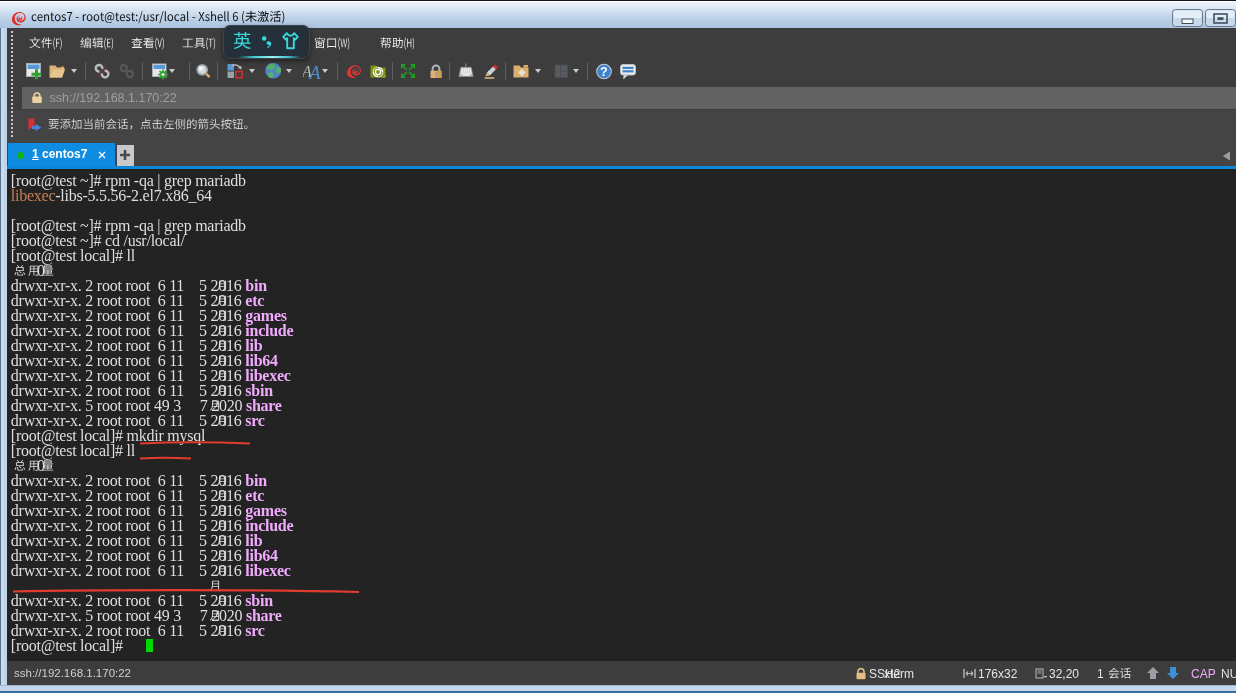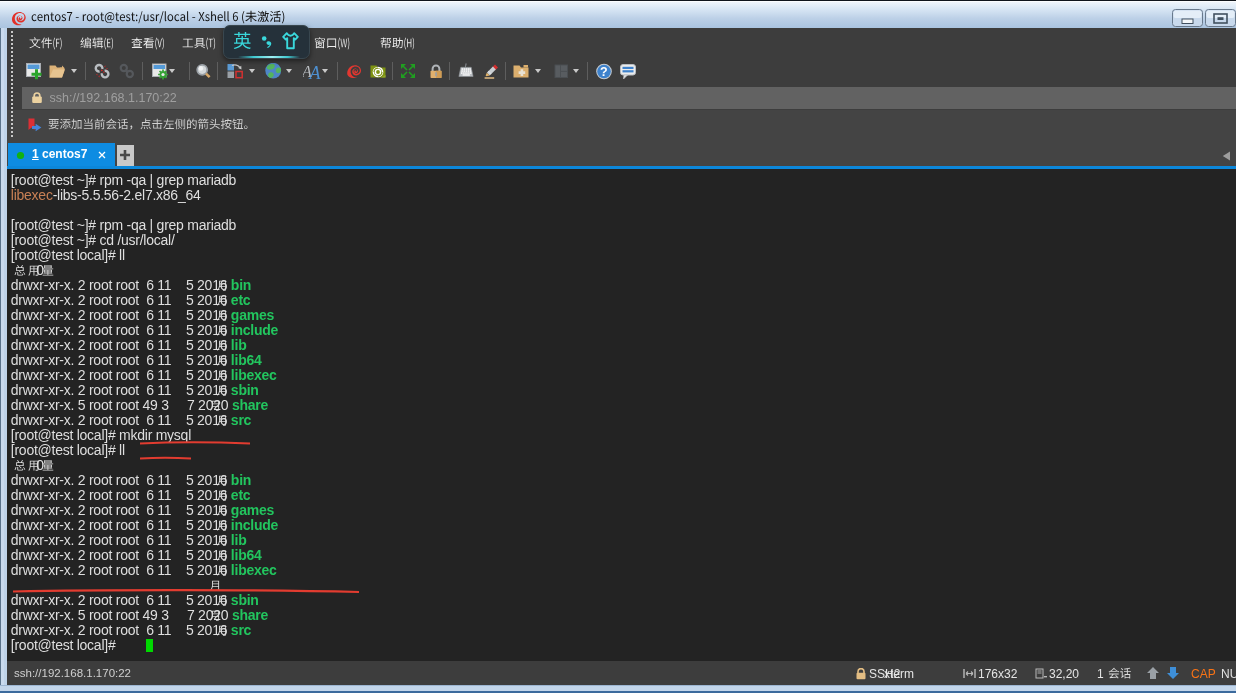--- a/index.html
+++ b/index.html
@@ -11,22 +11,22 @@
 #menubar{left:7px;top:28px;width:1229px;height:28px;background:#3d3d3d}
 #toolbar{left:7px;top:56px;width:1229px;height:30px;background:#3d3d3d}
 #addrrow{left:7px;top:86px;width:1229px;height:24px;background:#3d3d3d}
 #addrbox{left:22px;top:86.5px;width:1214px;height:22.5px;background:#626262}
 #inforow{left:7px;top:110px;width:1229px;height:29px;background:#444}
 #tabrow{left:7px;top:139px;width:1229px;height:27px;background:#444}
 #tabline{left:7px;top:166px;width:1229px;height:2.5px;background:#0c87da}
 #term{left:7px;top:168.5px;width:1229px;height:492.5px;background:#232323}
 #status{left:7px;top:661px;width:1229px;height:24px;background:#3d3d3d}
 #grip{left:11px;top:31px;width:2px;height:108px;background:repeating-linear-gradient(#c9c9c9 0 2px,transparent 2px 4px)}
-.tl{position:absolute;left:10.8px;white-space:pre;font-family:Liberation Sans, sans-serif;font-size:14px;letter-spacing:-0.25px;line-height:15px;color:#dfdfdf}
-.tl b{font-weight:bold;color:#22c55e}
+.tl{position:absolute;left:10.8px;white-space:pre;font-family:Liberation Serif, serif;font-size:16px;letter-spacing:-0.25px;line-height:15px;color:#dfdfdf}
+.tl b{font-weight:bold;color:#f0abfc}
 .tl i{font-style:normal;color:#c88055}
 .sep{position:absolute;top:62px;width:1px;height:18px;background:#5e5e5e}
 .dar{position:absolute;top:69px;width:0;height:0;border-left:3.5px solid transparent;border-right:3.5px solid transparent;border-top:4px solid #c9c9c9}
 .st{position:absolute;top:666.5px;color:#e5e5e5;font-size:12px}
 </style></head><body>
 <div id="win">
 <div class="abs" id="lborder"></div>
 <div class="abs" id="bborder"></div>
 <div class="abs" id="title"></div>
 <div class="abs" id="menubar"></div>
@@ -388,21 +388,21 @@
     </svg>
 <div class="st" style="left:1049px">32,20</div>
 <div class="st" style="left:1097px">1</div>
 <svg style="position:absolute;left:1108px;top:666px" width="24" height="16" viewBox="0 0 24 16">
       <path transform="translate(0,11.5)" fill="#dcdcdc" d="M1.8 0.7C2.3 0.5 2.9 0.5 9.1 -0.1C9.4 0.3 9.6 0.6 9.8 0.9L10.6 0.4C10.1 -0.4 9 -1.7 7.9 -2.6L7.2 -2.2C7.6 -1.8 8.1 -1.3 8.5 -0.8L3.2 -0.4C4 -1.2 4.9 -2.1 5.6 -3.1H10.7V-3.9H1V-3.1H4.4C3.6 -2 2.7 -1.1 2.4 -0.8C2.1 -0.5 1.8 -0.3 1.5 -0.2C1.6 0 1.8 0.5 1.8 0.7ZM5.9 -9.8C4.8 -8.3 2.8 -6.8 0.5 -5.8C0.7 -5.6 1 -5.3 1.1 -5C1.8 -5.4 2.5 -5.7 3.1 -6.1V-5.4H8.7V-6.2H3.2C4.2 -6.9 5.1 -7.6 5.9 -8.4C6.6 -7.7 7.6 -6.9 8.7 -6.2C9.3 -5.8 10 -5.5 10.6 -5.2C10.8 -5.4 11.1 -5.8 11.3 -6C9.4 -6.6 7.5 -7.9 6.4 -9L6.7 -9.5Z M12.9 -9C13.5 -8.5 14.2 -7.7 14.5 -7.2L15.2 -7.9C14.8 -8.3 14 -9 13.4 -9.5ZM16.6 -3.4V0.9H17.4V0.5H21.3V0.9H22.2V-3.4H19.8V-5.4H22.9V-6.2H19.8V-8.5C20.7 -8.6 21.6 -8.8 22.3 -9L21.7 -9.7C20.4 -9.3 18 -9 16 -8.7C16.1 -8.5 16.2 -8.2 16.2 -8C17.1 -8.1 18 -8.2 18.9 -8.3V-6.2H16V-5.4H18.9V-3.4ZM17.4 -0.3V-2.6H21.3V-0.3ZM12.2 -6.2V-5.3H13.8V-1.2C13.8 -0.7 13.4 -0.2 13.2 -0.1C13.4 0.1 13.6 0.4 13.7 0.6C13.9 0.4 14.2 0.1 16.2 -1.5C16.1 -1.6 15.9 -2 15.9 -2.2L14.7 -1.3V-6.2Z"></path>
     </svg>
 <svg class="abs" style="left:1146px;top:666px" width="34" height="14" viewBox="0 0 34 14">
 <path d="M7 1 13 7H10v6H4V7H1z" fill="#9aa0a6"></path>
 <path d="M27 13 21 7h3V1h6v6h3z" fill="#3e8fd8"></path>
     </svg>
-<div class="st" style="left:1191px;color:#f97316">CAP</div>
+<div class="st" style="left:1191px;color:#f0abfc">CAP</div>
 <div class="st" style="left:1221px;color:#e2e2e2">NU</div>
 <div class="abs" style="left:223px;top:25px;width:87px;height:34px;background:#25313a;border:1px solid #39474f;border-radius:7px;box-shadow:0 2px 5px rgba(0,0,0,0.5)"></div>
 <div class="abs" style="left:238px;top:56px;width:62px;height:2px;background:linear-gradient(90deg,transparent,#3fc8d0 25%,#9ef0f4 55%,#3fc8d0 80%,transparent);border-radius:2px"></div>
 <svg style="position:absolute;left:232.5px;top:30.5px" width="19" height="25" viewBox="0 0 19 25">
       <path transform="translate(0,16.5)" fill="#3ad8dc" d="M8.5 -11.6V-9.5H3V-5.1H1.1V-3.8H8C7.2 -2.2 5.3 -0.7 0.7 0.4C1 0.7 1.4 1.2 1.6 1.5C6.4 0.4 8.5 -1.4 9.3 -3.3C10.8 -0.6 13.3 0.9 17 1.5C17.2 1.1 17.6 0.6 17.9 0.3C14.4 -0.2 11.9 -1.5 10.5 -3.8H17.5V-5.1H15.7V-9.5H9.9V-11.6ZM4.3 -5.1V-8.3H8.5V-6.5C8.5 -6 8.4 -5.6 8.4 -5.1ZM14.3 -5.1H9.8C9.9 -5.6 9.9 -6 9.9 -6.5V-8.3H14.3ZM11.8 -15.5V-13.8H6.6V-15.5H5.2V-13.8H1.3V-12.6H5.2V-10.6H6.6V-12.6H11.8V-10.6H13.2V-12.6H17.2V-13.8H13.2V-15.5Z"></path>
     </svg>
 <svg class="abs" style="left:260px;top:34px" width="16" height="18" viewBox="0 0 16 18">
 <circle cx="4.2" cy="4.5" r="2.3" fill="#3ad8dc"></circle>
 <path d="M9.2 7.5c1.6 0 2.8 1.1 2.8 2.6 0 2.2-1.7 3.9-3.9 5l-.7-1c1.5-.8 2.5-1.6 2.8-2.6-.2.1-.6.2-1 .2-1.4 0-2.5-1-2.5-2.4 0-1.1 1-1.8 2.5-1.8z" fill="#3ad8dc" transform="scale(0.9) translate(0.5,0.5)"></path>
     </svg>

